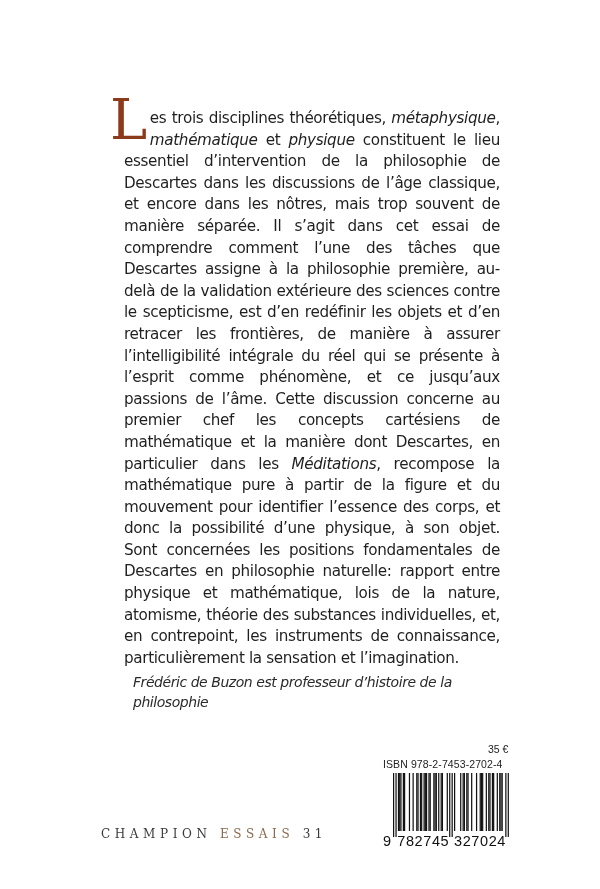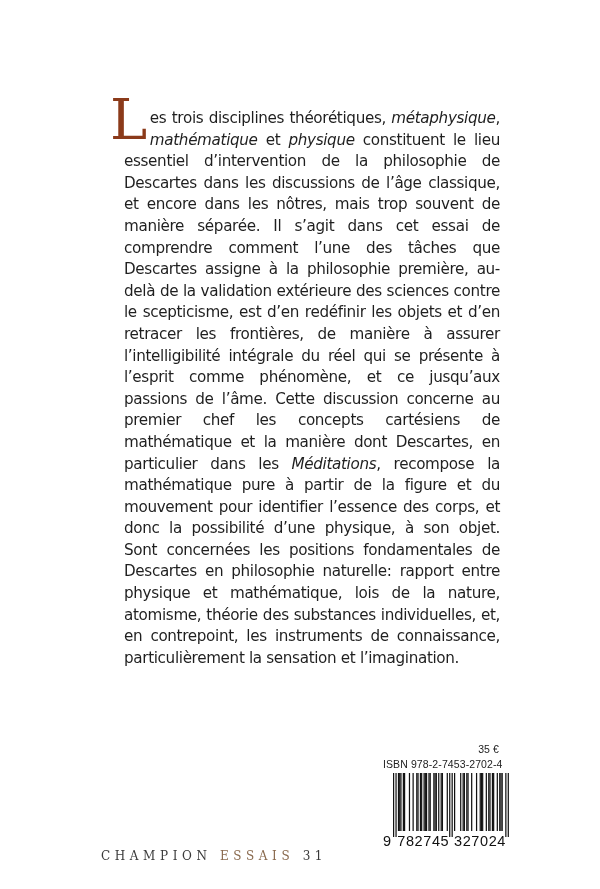--- a/index.html
+++ b/index.html
@@ -17,43 +17,44 @@
       color: #8b3a1a; margin: 2px 3px 0 -2px; height: 42px;
     }
     .blurb p { margin: 12px; }
     .author {
       position: absolute; left: 112px; top: 672px; width: 410px;
       font-family: "DejaVu Sans", sans-serif; font-style: italic; font-size: 14px; line-height: 20px;
       letter-spacing: -0.45px; color: #2a2a2a;
     }
     .author .first { padding-left: 21px; }
     .price {
-      position: absolute; left: 470px; top: 743px; width: 37px; text-align: center;
+      position: absolute; left: 488px; top: 743px; width: 37px; text-align: left;
       font-family: "Liberation Sans", sans-serif; font-size: 10.5px; color: #222;
     }
     .isbn {
       position: absolute; left: 383px; top: 758px;
       font-family: "Liberation Sans", sans-serif; font-size: 10.5px; color: #222; letter-spacing: 0.1px;
     }
     .barcode { position: absolute; left: 383px; top: 773px; width: 128px; height: 76px; }
     .series {
-      position: absolute; left: 101px; top: 849px;
+      position: absolute; left: 101px; top: 827px;
       font-family: "DejaVu Serif", serif; font-size: 12px; letter-spacing: 4.6px; color: #3a3a3a;
     }
     .series .accent { color: #8a6a4e; }
   </style>
 </head>
 <body>
 
 <div class="blurb">
   <span class="dropcap">L</span>
   <p id="blurb-p"><span>es trois disciplines théorétiques, </span><em>métaphysique</em><span>, </span><em>mathématique</em><span> et </span><em>physique</em><span> constituent le lieu essentiel d’intervention de la philosophie de Descartes dans les discussions de l’âge classique, et encore dans les nôtres, mais trop souvent de manière séparée. Il s’agit dans cet essai de comprendre comment l’une des tâches que Descartes assigne à la philosophie première, au-delà de la validation extérieure des sciences contre le scepticisme, est d’en redéfinir les objets et d’en retracer les frontières, de manière à assurer l’intelligibilité intégrale du réel qui se présente à l’esprit comme phénomène, et ce jusqu’aux passions de l’âme. Cette discussion concerne au premier chef les concepts cartésiens de mathématique et la manière dont Descartes, en particulier dans les </span><em>Méditations</em><span>, recompose la mathématique pure à partir de la figure et du mouvement pour identifier l’essence des corps, et donc la possibilité d’une physique, à son objet. Sont concernées les positions fondamentales de Descartes en philosophie naturelle: rapport entre physique et mathématique, lois de la nature, atomisme, théorie des substances individuelles, et, en contrepoint, les instruments de connaissance, particulièrement la sensation et l’imagination.</span></p>
 </div>
 
 <div class="author">
+  <div class="first">Frédéric de Buzon est professeur d’histoire de la philosophie</div>
 </div>
 
 <div class="price">35 €</div>
 <div class="isbn">ISBN  978-2-7453-2702-4</div>
 
 <svg class="barcode" viewBox="0 0 128 76" id="barcode-svg">
     <rect x="10" y="0" width="1.22" height="64" fill="#111"></rect>
     <rect x="12.44" y="0" width="1.22" height="64" fill="#111"></rect>
     <rect x="14.879999999999999" y="0" width="1.22" height="58" fill="#111"></rect>
     <rect x="16.1" y="0" width="1.22" height="58" fill="#111"></rect>

